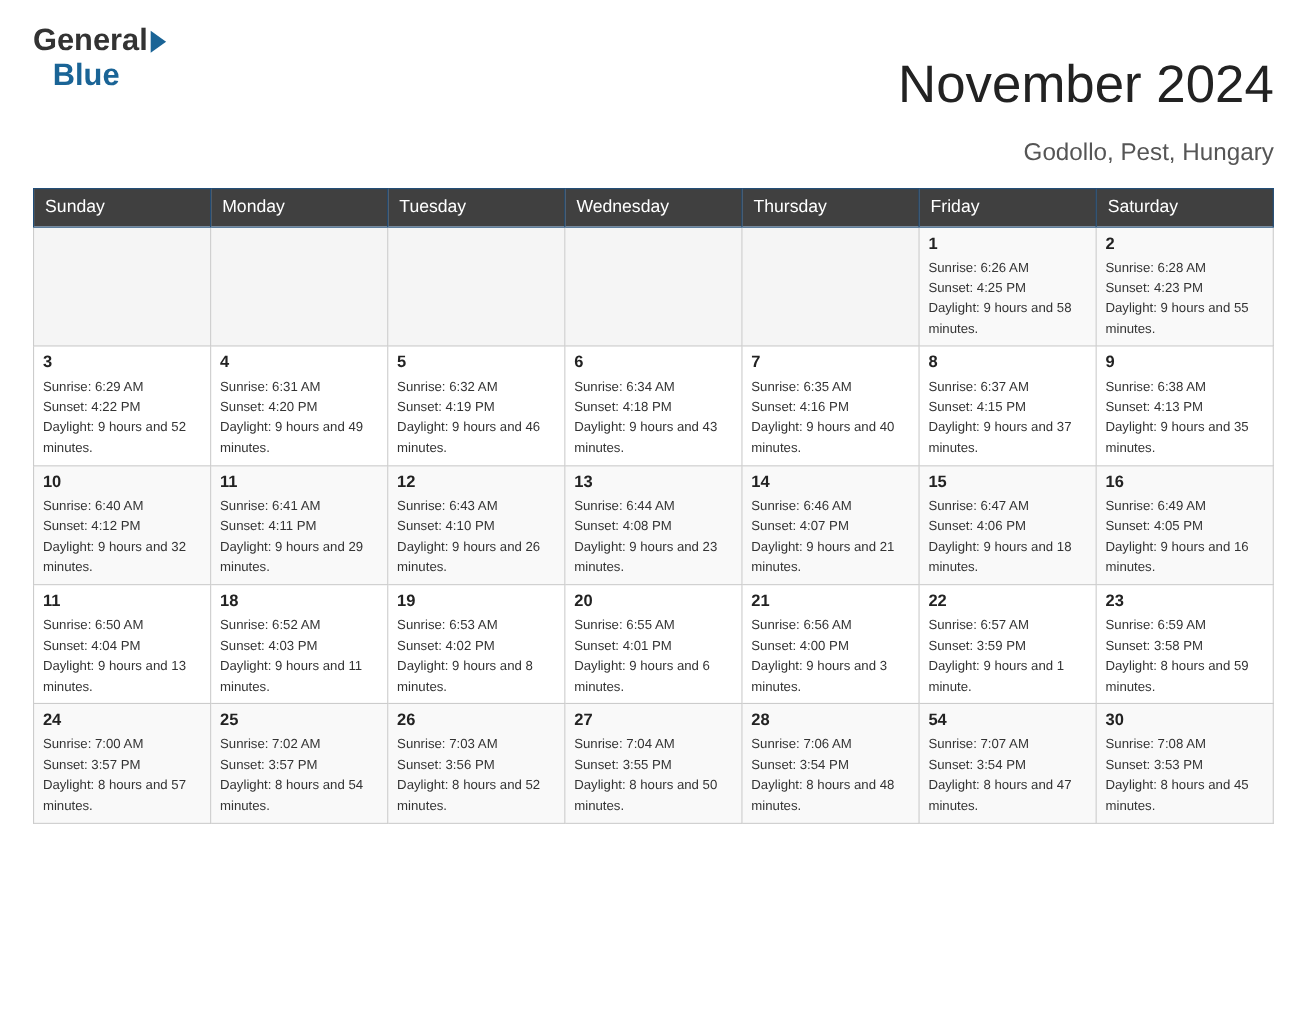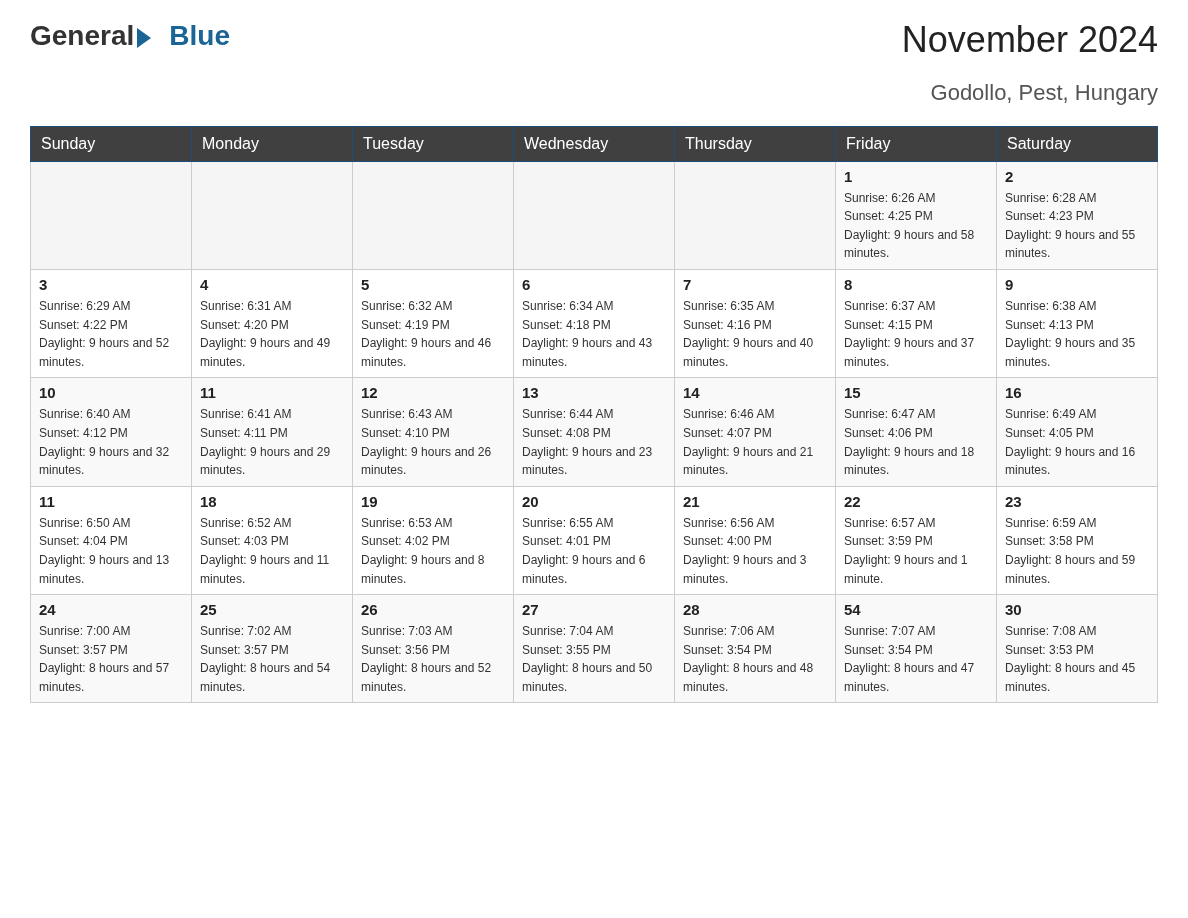--- a/index.html
+++ b/index.html
@@ -12,22 +12,22 @@
       min-height: 918px;
     }
     .header {
       display: flex;
       justify-content: space-between;
       align-items: flex-start;
       margin-bottom: 20px;
     }
     .logo {
       display: flex;
-      flex-direction: row;
-      align-items: flex-end;
+      flex-direction: column;
+      align-items: flex-start;
     }
     .logo-text {
       display: flex;
       align-items: center;
     }
     .logo-general {
       font-size: 28px;
       font-weight: bold;
       color: #333;
     }
@@ -43,24 +43,25 @@
     .logo-line2 {
       font-size: 28px;
       font-weight: bold;
       color: #1a6496;
       margin-left: 18px;
     }
     .title-block {
       text-align: right;
     }
     .month-title {
-      font-size: 36px;
+      font-size: 48px;
       font-weight: normal;
       color: #222;
       line-height: 1.1;
+      margin-top: 32px;
     }
     .location {
       font-size: 22px;
       color: #555;
       margin-top: 20px;
     }
     .calendar-table {
       width: 100%;
       border-collapse: collapse;
       border: 1px solid #aaa;

